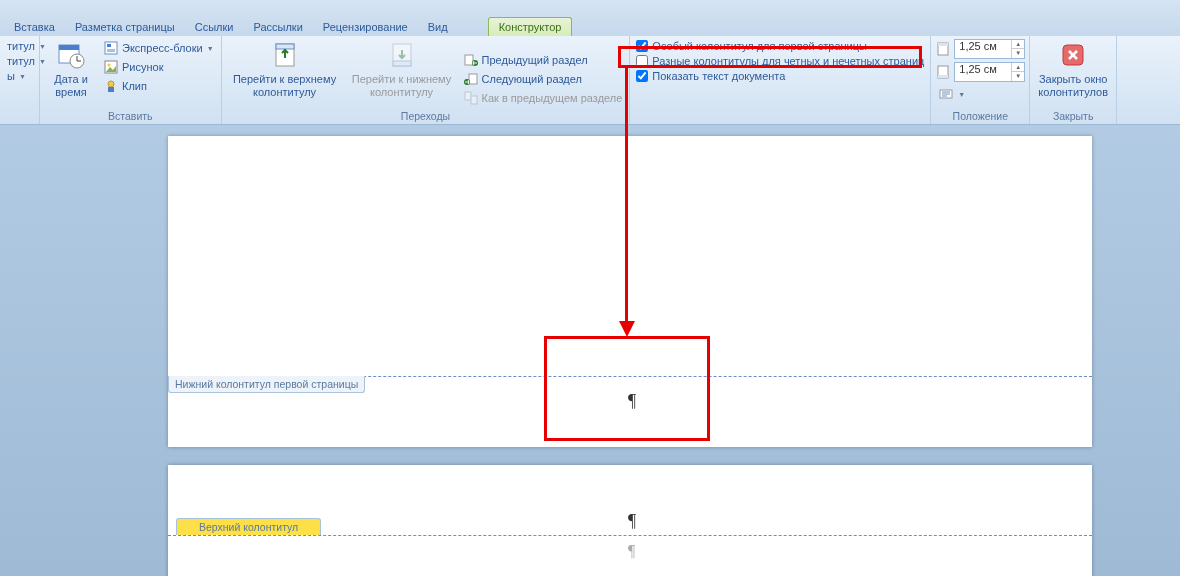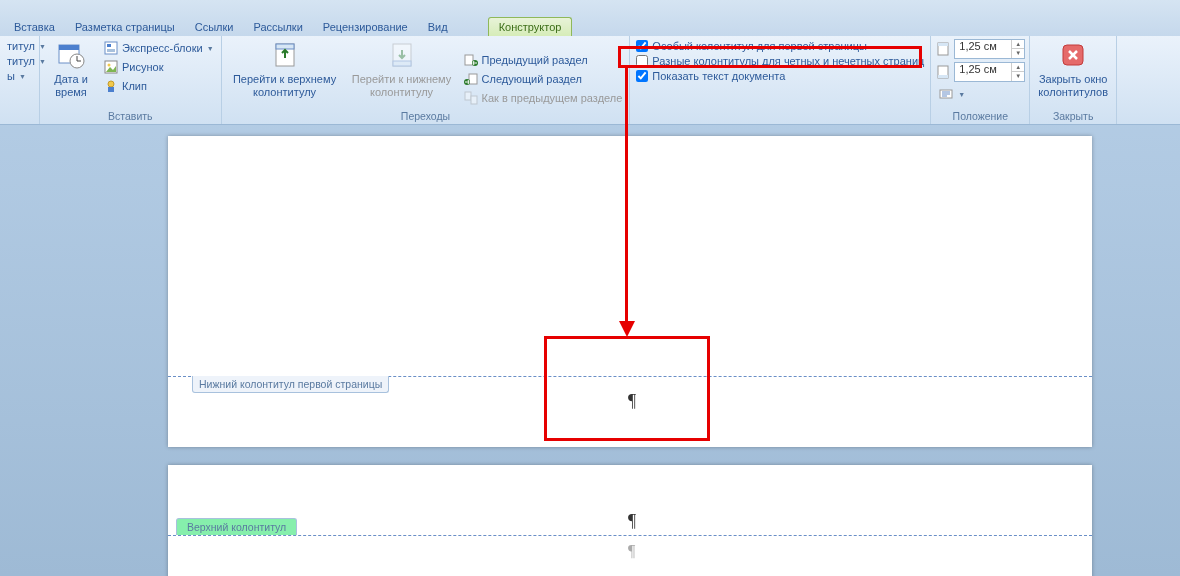--- a/index.html
+++ b/index.html
@@ -22,21 +22,21 @@
 .spin .box span{padding:0 4px;min-width:48px}
 .spin .arrows{display:flex;flex-direction:column;border-left:1px solid #ccc}
 .spin .arrows div{width:12px;height:8px;font-size:6px;line-height:8px;text-align:center;color:#666;border-bottom:1px solid #ccc}
 .spin .arrows div:last-child{border:none}
 .ico{width:16px;height:16px;display:inline-flex;align-items:center;justify-content:center}
 .ico-big{width:32px;height:32px;display:flex;align-items:center;justify-content:center;margin-bottom:2px}
 .doc-area{position:relative;margin-top:0}
 .page{position:absolute;background:#fff;box-shadow:0 0 4px rgba(0,0,0,.3)}
 .footer-dash{position:absolute;left:0;right:0;height:0;border-top:1.5px dashed #6a8fc7}
 .footer-tab{position:absolute;background:#eef3fa;border:1px solid #a8c1dd;border-top:none;padding:2px 6px;font-size:10.5px;color:#5a7aa0;border-radius:0 0 3px 3px}
-.header-tab{position:absolute;background:#86efac;border:1px solid #a8c1dd;border-bottom:none;padding:2px 10px;font-size:10.5px;color:#5a7aa0;border-radius:3px 3px 0 0}
+.header-tab{position:absolute;background:#fde047;border:1px solid #a8c1dd;border-bottom:none;padding:2px 22px;font-size:10.5px;color:#5a7aa0;border-radius:3px 3px 0 0}
 .para{position:absolute;font-family:Georgia,serif;color:#333}
 .para.gray{color:#aaa}
 .hi-red{position:absolute;border:3px solid #e60000;box-sizing:border-box;pointer-events:none}
 .arrow-line{position:absolute;width:3px;background:#e60000}
 .arrow-head{position:absolute;width:0;height:0;border-left:8px solid transparent;border-right:8px solid transparent;border-top:16px solid #e60000}
 svg{display:block}
 .tri{font-size:7px;color:#5a7aa0;margin-left:1px}
 </style>
 </head>
 <body>
@@ -268,21 +268,21 @@
     </div>
     <div class="group-label">Закрыть</div>
   </div>
 
 </div>
 
 <div class="doc-area">
 
   <div class="page" style="left:168px;top:11px;width:924px;height:311px">
     <div class="footer-dash" style="top:240px"></div>
-    <div class="footer-tab" style="left:24px;top:240px">Нижний колонтитул первой страницы</div>
+    <div class="footer-tab" style="left:0;top:240px">Нижний колонтитул первой страницы</div>
     <div class="para" style="left:460px;top:255px;font-size:18px">¶</div>
   </div>
 
   <div class="page" style="left:168px;top:340px;width:924px;height:236px">
     <div class="para" style="left:460px;top:46px;font-size:18px">¶</div>
     <div class="footer-dash" style="top:70px"></div>
     <div class="header-tab" style="left:8px;top:70px;transform:translateY(-100%)">Верхний колонтитул</div>
     <div class="para gray" style="left:460px;top:77px;font-size:16px">¶</div>
   </div>
 

